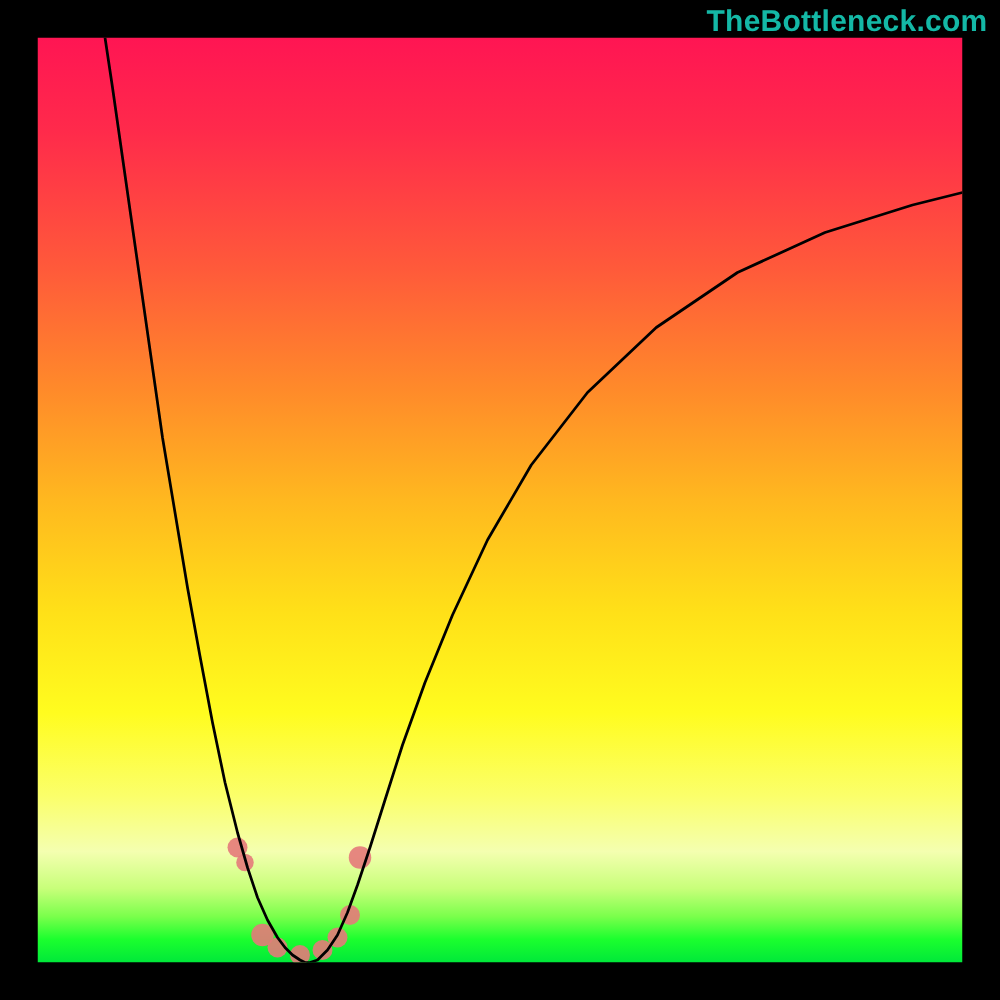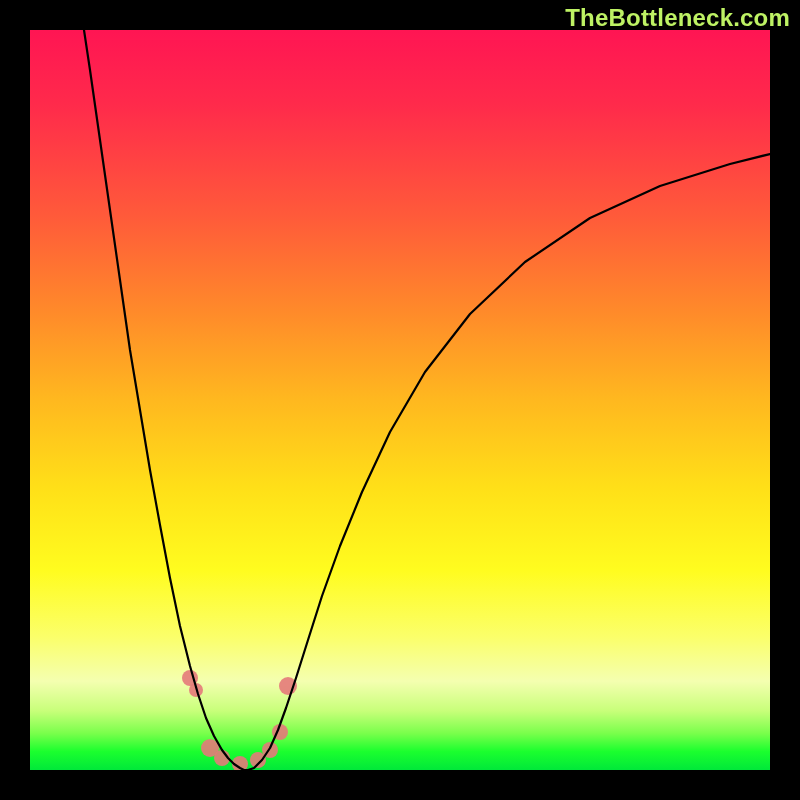--- a/index.html
+++ b/index.html
@@ -16,21 +16,21 @@
     height: 800px;
     background: #000;
   }
   .watermark {
     position: absolute;
     top: 4px;
     right: 10px;
     font-family: Arial, Helvetica, sans-serif;
     font-size: 24px;
     font-weight: bold;
-    color: #bef264;
+    color: #14b8a6;
     letter-spacing: 0.2px;
     z-index: 10;
   }
   .plot-area {
     position: absolute;
     left: 30px;
     top: 30px;
     width: 740px;
     height: 740px;
     overflow: hidden;

